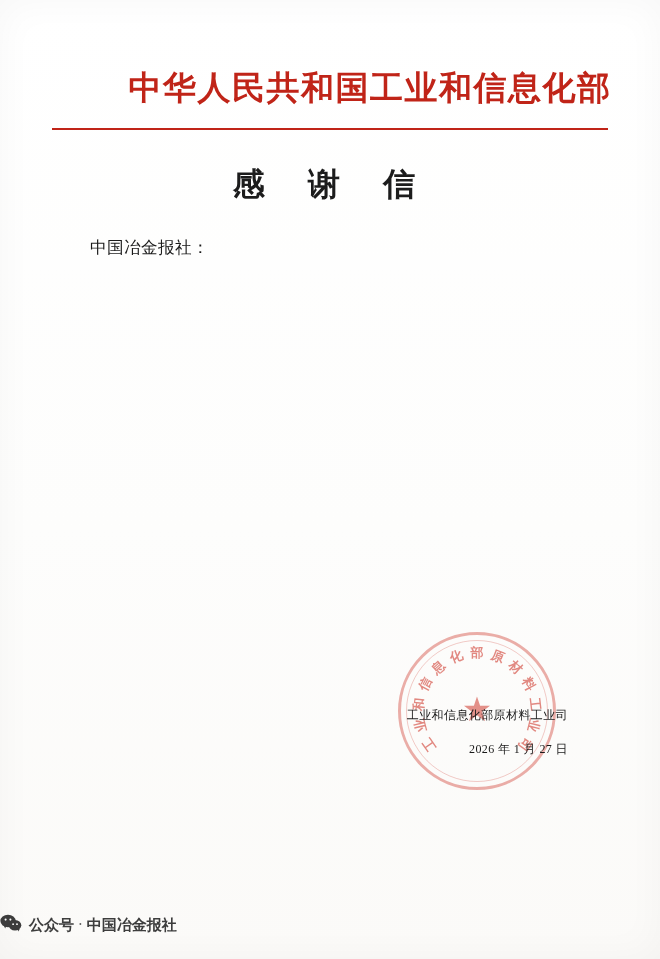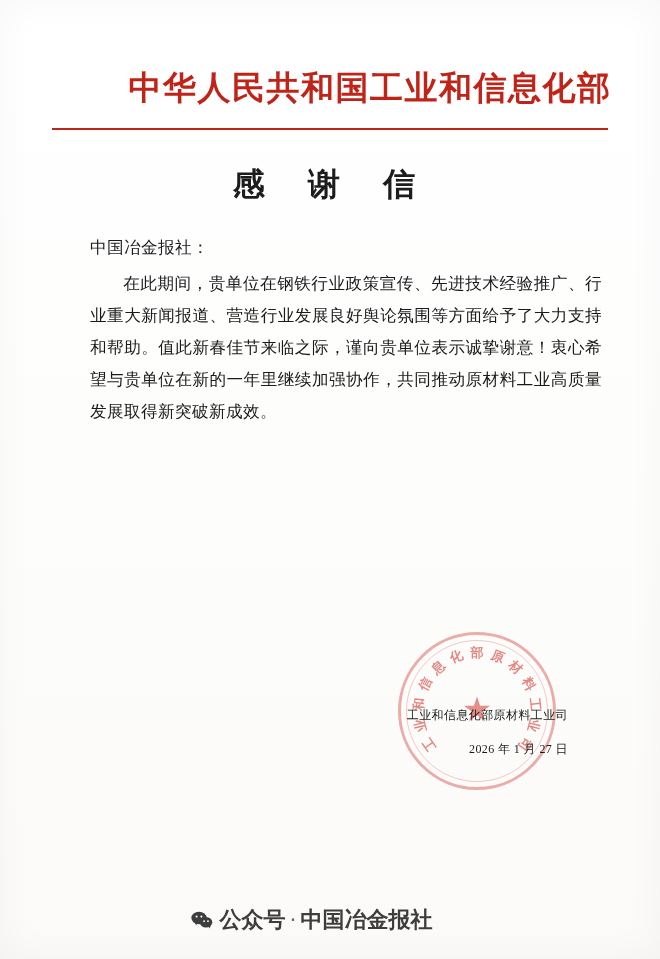--- a/index.html
+++ b/index.html
@@ -153,25 +153,25 @@
     font-size: 12px;
     color: rgba(206, 52, 40, 0.8);
     letter-spacing: 2px;
   }
 
   .footer {
     position: absolute;
     left: 0;
     bottom: 24px;
     width: 100%;
-    text-align: center;
+    text-align: left;
     padding-right: 37px;
     box-sizing: border-box;
     color: #3d3d3d;
-    font-size: 22px;
+    font-size: 15px;
     font-weight: bold;
     font-family: "DejaVu Sans", "Liberation Sans", sans-serif;
   }
   .footer .wechat-icon {
     display: inline-block;
     vertical-align: -3px;
     margin-right: 7px;
   }
   .footer .wechat-icon svg { display: block; }
   .footer .sep { margin: 0 4px; color: #6a6a6a; font-weight: normal; }
@@ -191,21 +191,20 @@
   <div class="paper-tint"></div>
 
   <div class="letterhead">中华人民共和国工业和信息化部</div>
 
   <div class="rule"></div>
 
   <div class="doc-title">感 谢 信</div>
 
   <div class="body-area">
     <p class="salutation">中国冶金报社：</p>
-    <p class="para">在此期间，贵单位在钢铁行业政策宣传、先进技术经验推广、行业重大新闻报道、营造行业发展良好舆论氛围等方面给予了大力支持和帮助。值此新春佳节来临之际，谨向贵单位表示诚挚谢意！衷心希望与贵单位在新的一年里继续加强协作，共同推动原材料工业高质量发展取得新突破新成效。</p>
   </div>
 
   <div class="seal">
     <div class="seal-inner"></div>
     <div class="arc-text" id="seal-arc">
         <span style="transform: rotate(-215deg) translate(58px) rotate(90deg) translate(-50%, -50%);">工</span>
         <span style="transform: rotate(-194.167deg) translate(58px) rotate(90deg) translate(-50%, -50%);">业</span>
         <span style="transform: rotate(-173.333deg) translate(58px) rotate(90deg) translate(-50%, -50%);">和</span>
         <span style="transform: rotate(-152.5deg) translate(58px) rotate(90deg) translate(-50%, -50%);">信</span>
         <span style="transform: rotate(-131.667deg) translate(58px) rotate(90deg) translate(-50%, -50%);">息</span>

